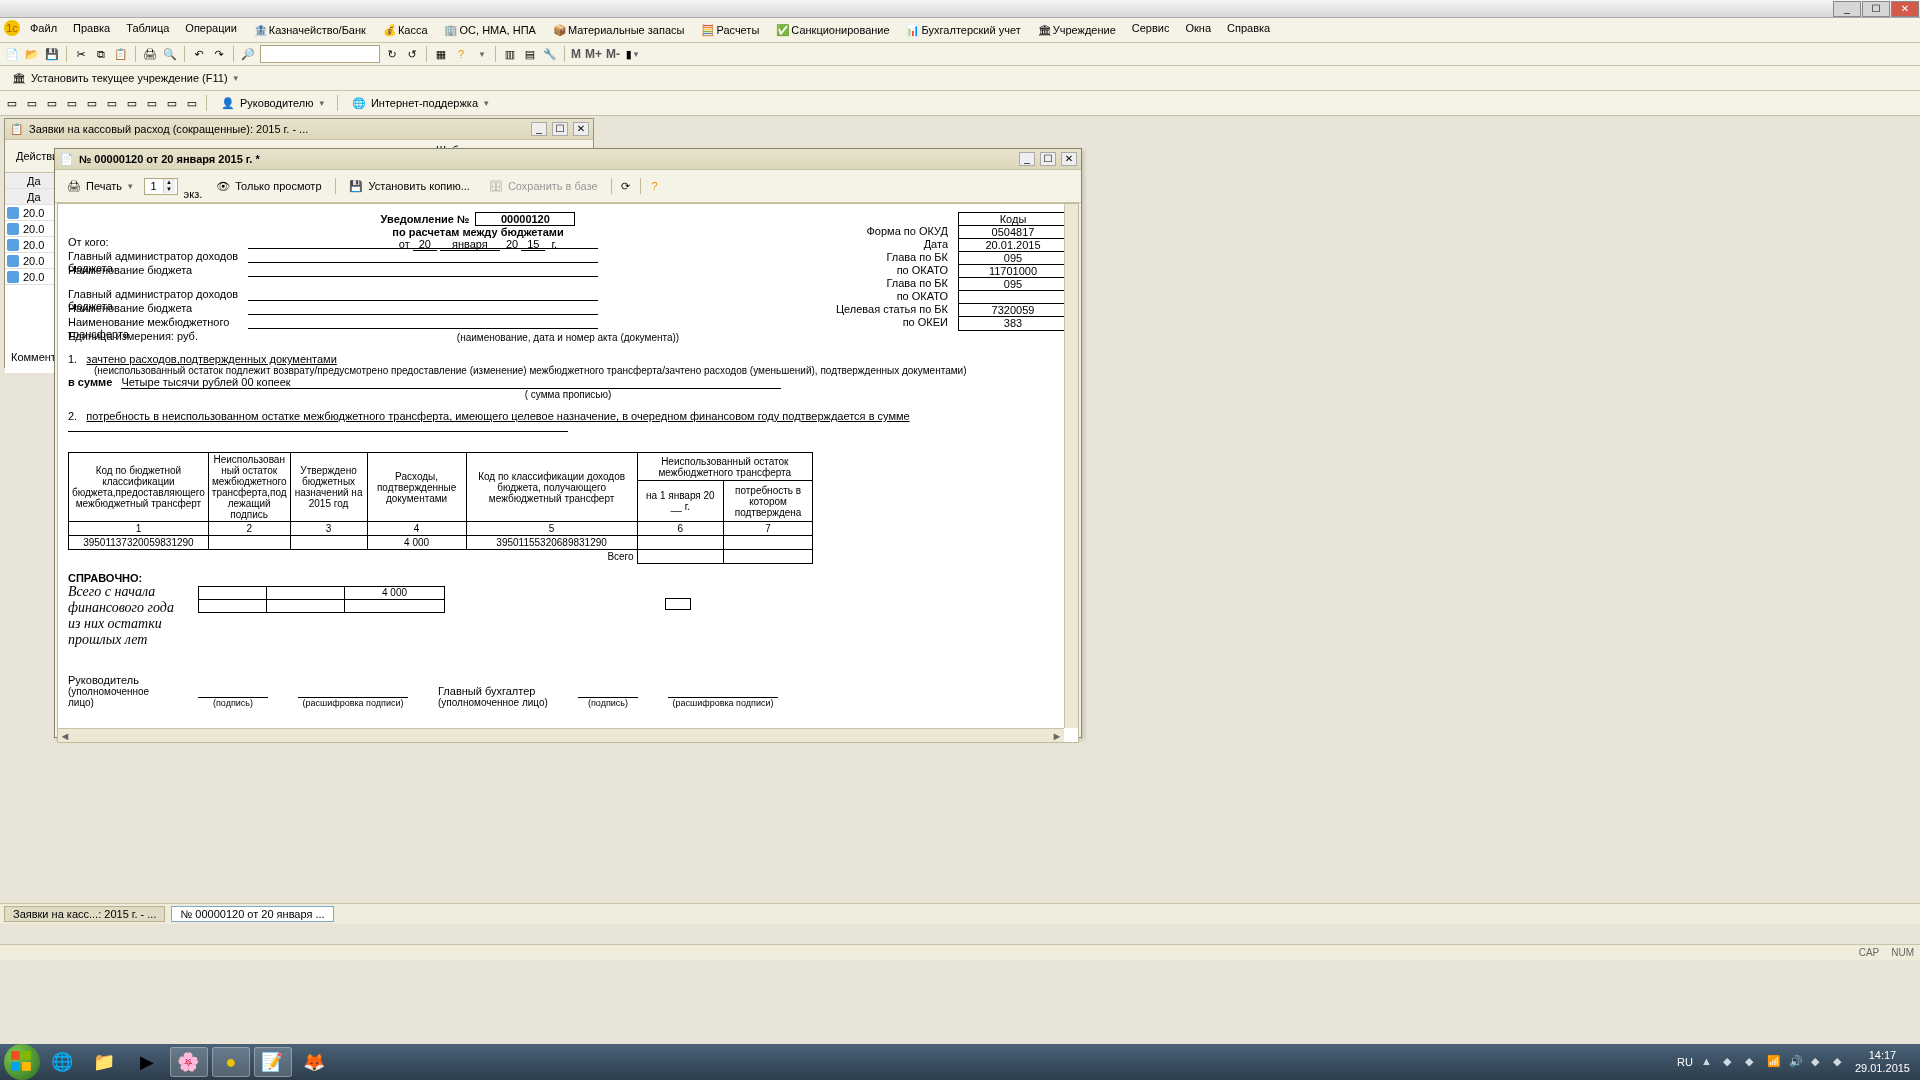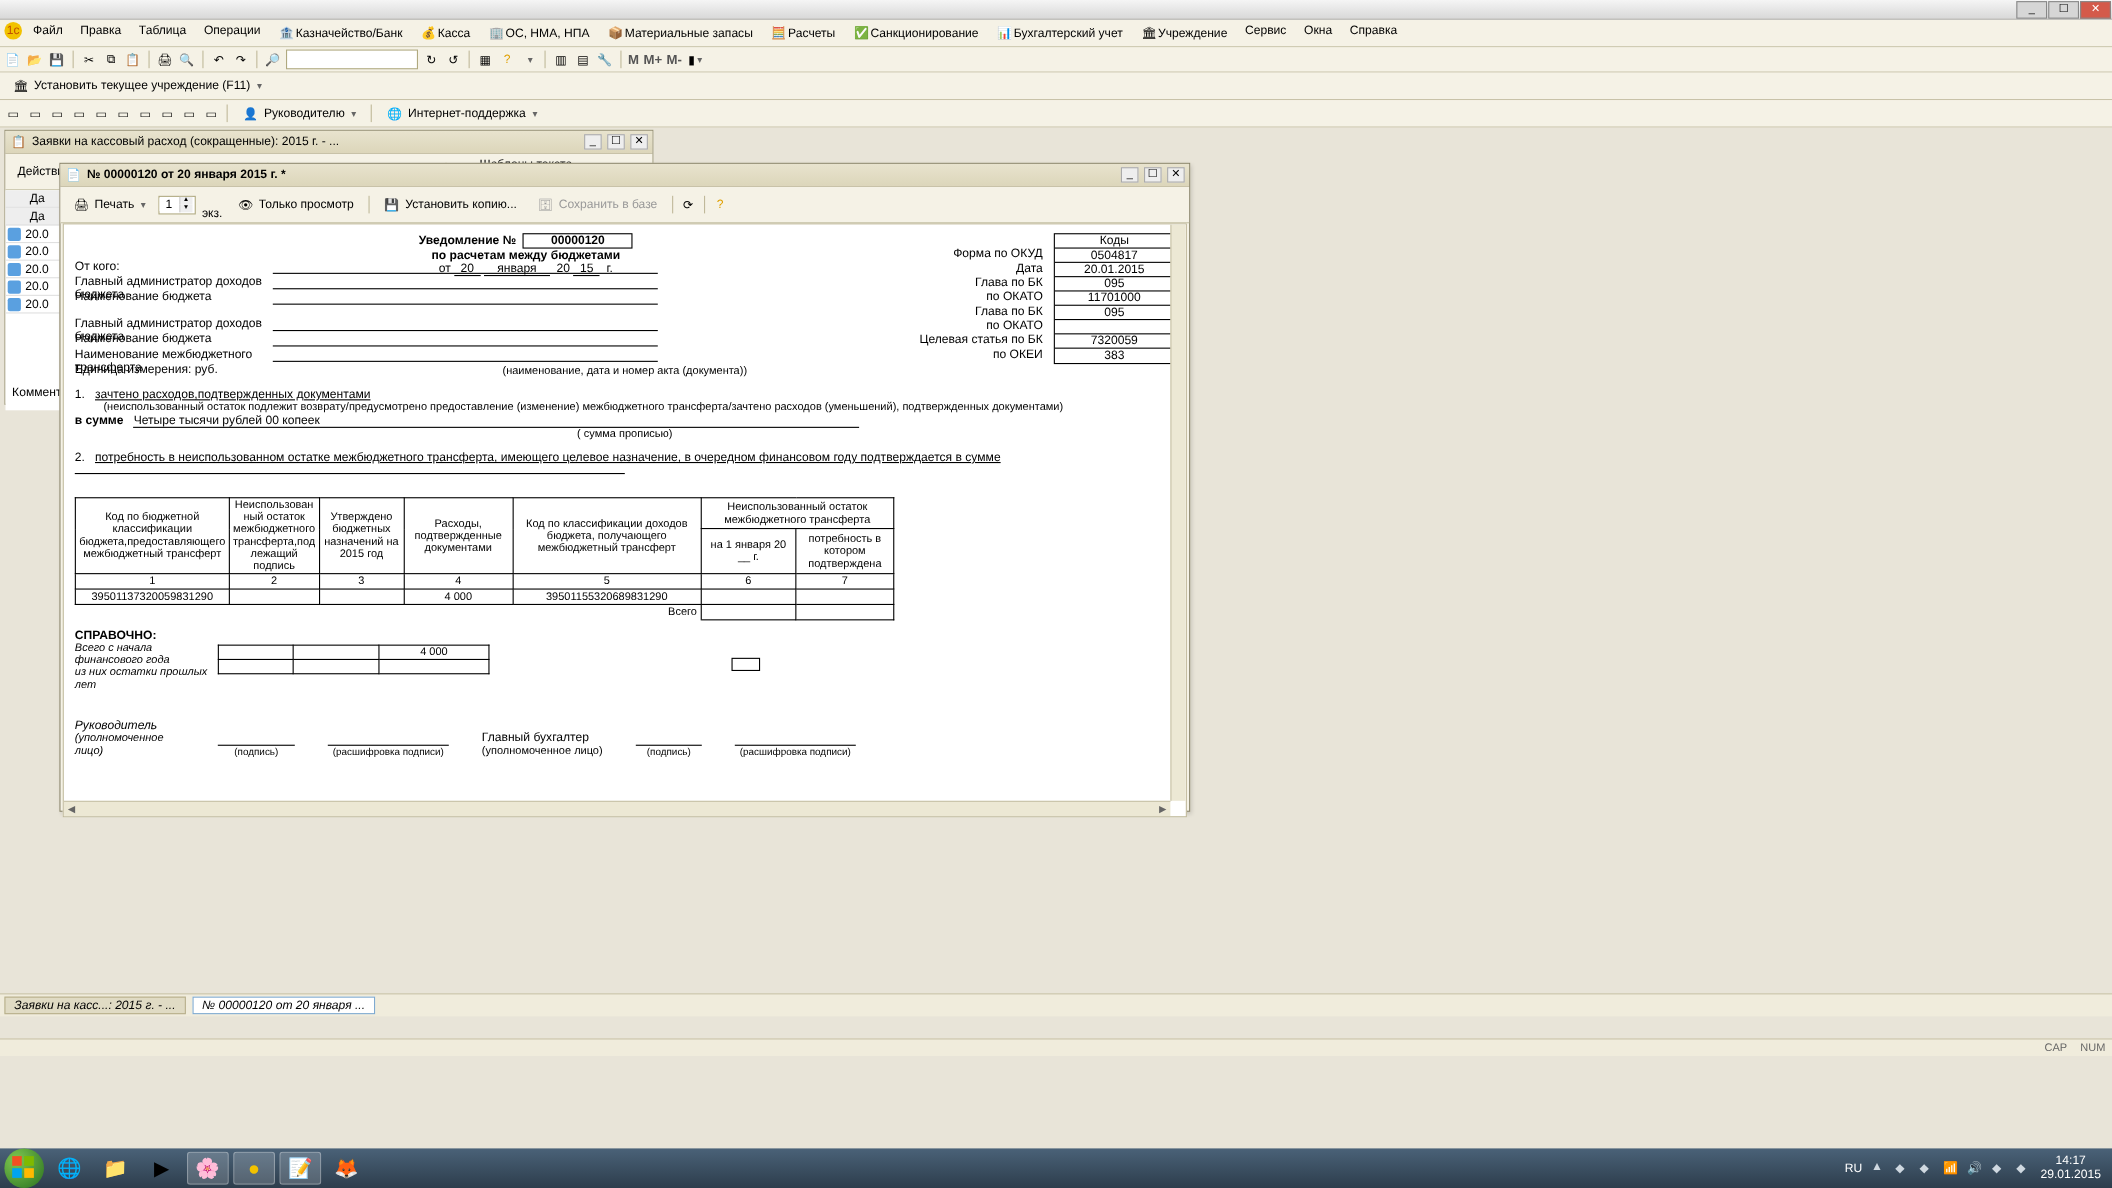--- a/index.html
+++ b/index.html
@@ -177,21 +177,20 @@
   position: absolute;
   left: 0; right: 0;
   bottom: 36px;
   height: 21px;
   background: #f0ecdc;
   border-top: 1px solid #c8c2a8;
   display: flex;
   align-items: center;
   padding: 0 4px;
   gap: 6px;
-  font-style: italic;
 }
 .wb-tab {
   background: #e0dbc4;
   border: 1px solid #b8b08c;
   padding: 1px 8px;
   font-size: 11px;
 }
 .wb-tab.active { background: #ffffff; border-color: #7faad0; }
 .statusbar {
   position: absolute;
@@ -545,21 +544,21 @@
             <tr>
               <td colspan="5" style="text-align:right;border-left:none;border-bottom:none;">Всего</td>
               <td></td>
               <td></td>
             </tr>
           </tbody>
             </table>
 
           <div style="margin-top:8px;"><b>СПРАВОЧНО:</b></div>
           <div style="display:flex;align-items:flex-start;gap:0;">
-            <div style="width:130px;font-style:italic;font-size:10px;">
+            <div style="width:130px;font-style:italic;font-size:14px;font-family:Liberation Serif, serif;">
               <div>Всего с начала финансового года</div>
               <div>из них остатки прошлых лет</div>
             </div>
             <table class="ref-table">
               <tbody>
                   <tr>
                     <td style="width:68px;"></td>
                     <td style="width:78px;"></td>
                     <td style="width:100px;">4 000</td>
                   </tr>
@@ -567,21 +566,21 @@
                     <td></td>
                     <td></td>
                     <td></td>
                   </tr>
             </tbody>
               </table>
             <div style="margin-left:220px;margin-top:14px;"><span class="small-box"></span></div>
           </div>
 
           <div class="sig-row">
-            <div class="sig-block" style="width:100px;text-align:left;font-style:italic;">
+            <div class="sig-block" style="width:100px;text-align:left;">
               <div>Руководитель</div>
               <div style="font-size:10px;">(уполномоченное лицо)</div>
             </div>
             <div class="sig-block" style="width:70px;">
               <div class="line"></div>
                 <div class="lab">(подпись)</div>
             </div>
             <div class="sig-block" style="width:110px;">
               <div class="line"></div>
                 <div class="lab">(расшифровка подписи)</div>

